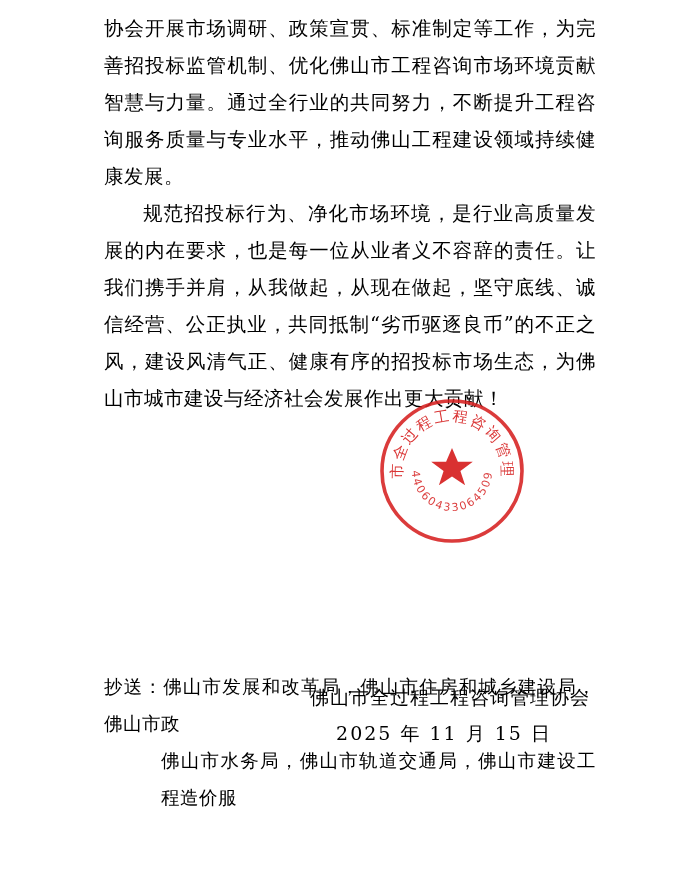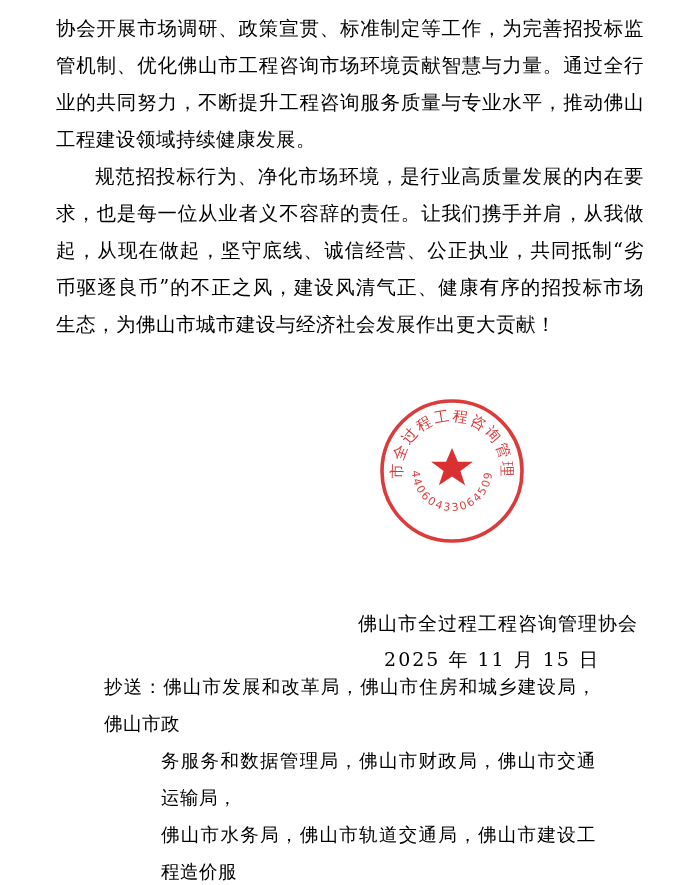--- a/index.html
+++ b/index.html
@@ -13,21 +13,21 @@
     font-family: "DejaVu Serif", "Liberation Serif", serif;
     color: #000000;
     position: relative;
     overflow: hidden;
   }
   .page {
     position: relative;
     width: 700px;
     height: 885px;
     box-sizing: border-box;
-    padding: 0 56px;
+    padding: 0 104px;
   }
   .body-text {
     padding-top: 10px;
   }
   .para {
     font-size: 19.5px;
     line-height: 37px;
     text-align: justify;
     text-justify: inter-ideograph;
     letter-spacing: 0.5px;
@@ -123,18 +123,17 @@
       <g transform="translate(73,70)">
         <polygon points="0,-20 5.9,-6.2 20.8,-6.2 8.4,2.9 13.1,17.2 0,8.4 -13.1,17.2 -8.4,2.9 -20.8,-6.2 -5.9,-6.2" fill="#d62020" opacity="0.92"></polygon>
       </g>
     </svg>
   </div>
 
   <div class="cc-block">
     <div class="cc-line">
       <span class="cc-label">抄送：</span><span>佛山市发展和改革局，佛山市住房和城乡建设局，佛山市政</span>
     </div>
-    <div class="cc-line cc-indent">务服务和数据管理局，佛山市财政局，佛山市交通运输局，</div>
     <div class="cc-line cc-indent">佛山市水务局，佛山市轨道交通局，佛山市建设工程造价服</div>
 
   </div>
 
 </div>
 
 </body></html>

